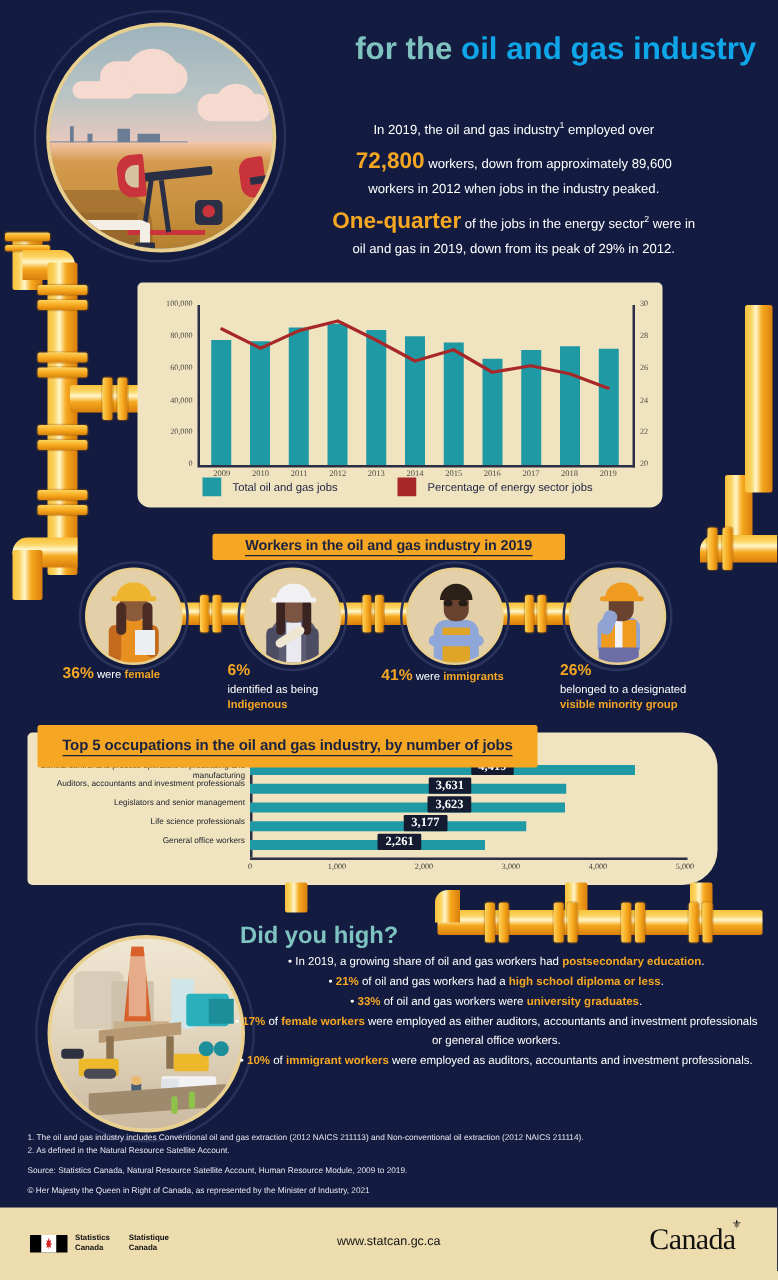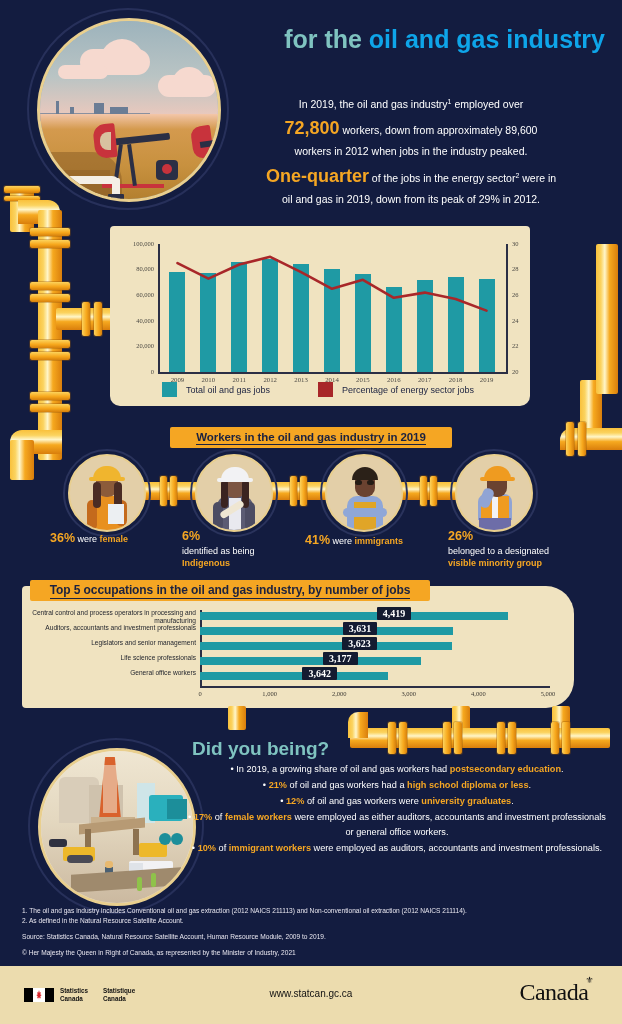--- a/index.html
+++ b/index.html
@@ -74,21 +74,21 @@
   #workers-band{left:170px;top:427px;width:282px;height:21px;font-size:11.5px;border-radius:2px;}
   .worker-circ{position:absolute;width:74px;height:74px;border-radius:50%;background:#e3cfa8;border:2px solid #e9cf8e;overflow:hidden;}
   .worker-ring{position:absolute;width:84px;height:84px;border-radius:50%;border:2px solid #2a335c;}
   .wtxt{position:absolute;font-size:9px;color:#fff;line-height:1.35;}
   .wtxt b{font-size:12.5px;color:#f5a623;}
   .wtxt .hl{color:#f5a623;font-weight:bold;}
   .body{position:absolute;}
 
   
   #occ-panel{left:22px;top:586px;width:552px;height:122px;}
-  #occ-band{left:30px;top:580px;width:400px;height:21px;font-size:12px;border-radius:2px;}
+  #occ-band{left:30px;top:580px;width:400px;height:34px;font-size:12px;border-radius:2px;}
   .occ-lab{position:absolute;font-size:6.6px;color:#23262e;text-align:right;line-height:1.25;}
   .hbar{position:absolute;height:8px;background:#1f9aa4;}
   .hval{position:absolute;background:#141b31;color:#fff;font-size:10px;font-weight:bold;
         padding:1px 6px;border-radius:1px;font-family:"Liberation Serif",serif;}
   .oxt{position:absolute;font-size:6.5px;color:#3d3a34;text-align:center;font-family:"Liberation Serif",serif;}
 
   
   .dyk-title{position:absolute;left:192px;top:738px;font-size:19px;font-weight:bold;color:#7fc3c0;}
   .dyk-list{position:absolute;left:185px;top:762px;width:424px;color:#fff;font-size:9.2px;line-height:1.62;text-align:center;}
   .dyk-list p{margin:0 0 1px 0;}
@@ -346,21 +346,21 @@
         <div class="hbar" style="left: 178px; top: 41px; width: 252.718px;"></div>
         <div class="hbar" style="left: 178px; top: 56px; width: 252.161px;"></div>
         <div class="hbar" style="left: 178px; top: 71px; width: 221.119px;"></div>
         <div class="hbar" style="left: 178px; top: 86px; width: 187.781px;"></div>
       </div>
     <div id="occ-values">
         <div class="hval" style="left: 354.689px; top: 21px;">4,419</div>
         <div class="hval" style="left: 320.685px; top: 36px;">3,631</div>
         <div class="hval" style="left: 320.34px; top: 51px;">3,623</div>
         <div class="hval" style="left: 301.094px; top: 66px;">3,177</div>
-        <div class="hval" style="left: 280.424px; top: 81px;">3,642</div>
+        <div class="hval" style="left: 280.424px; top: 81px;">2,261</div>
       </div>
     <div id="occ-xticks">
         <div class="oxt" style="left: 160px; top: 104px; width: 36px;">0</div>
         <div class="oxt" style="left: 229.6px; top: 104px; width: 36px;">1,000</div>
         <div class="oxt" style="left: 299.2px; top: 104px; width: 36px;">2,000</div>
         <div class="oxt" style="left: 368.8px; top: 104px; width: 36px;">3,000</div>
         <div class="oxt" style="left: 438.4px; top: 104px; width: 36px;">4,000</div>
         <div class="oxt" style="left: 508px; top: 104px; width: 36px;">5,000</div>
       </div>
   </div>
@@ -405,25 +405,25 @@
     <div class="rblk" style="left:118px;top:82px;width:12px;height:12px;background:#1c8e9a;border-radius:50%;"></div>
     <div class="rblk" style="left:130px;top:82px;width:12px;height:12px;background:#1c8e9a;border-radius:50%;"></div>
     <div class="rblk" style="left:8px;top:88px;width:18px;height:8px;background:#2f3140;border-radius:3px;"></div>
     <div class="rblk" style="left:64px;top:116px;width:8px;height:16px;background:#4a6073;"></div>
     <div class="rblk" style="left:64px;top:110px;width:8px;height:7px;background:#e8b96f;border-radius:3px;"></div>
     <div class="rblk" style="left:30px;top:120px;width:110px;height:18px;background:#9f8a6d;transform:skewY(-4deg);"></div>
     <div class="rblk" style="left:96px;top:126px;width:5px;height:14px;background:#8fc24a;border-radius:2px;"></div>
     <div class="rblk" style="left:110px;top:122px;width:5px;height:14px;background:#8fc24a;border-radius:2px;"></div>
   </div>
 
-  <div class="dyk-title">Did you being?</div>
+  <div class="dyk-title">Did you high?</div>
   <div class="dyk-list" id="dyk-list">
       <p>• In 2019, a growing share of oil and gas workers had <b>postsecondary education</b>.</p>
       <p>• <b>21%</b> of oil and gas workers had a <b>high school diploma or less</b>.</p>
-      <p>• <b>12%</b> of oil and gas workers were <b>university graduates</b>.</p>
+      <p>• <b>33%</b> of oil and gas workers were <b>university graduates</b>.</p>
       <p>• <b>17%</b> of <b>female workers</b> were employed as either auditors, accountants and investment professionals or general office workers.</p>
       <p>• <b>10%</b> of <b>immigrant workers</b> were employed as auditors, accountants and investment professionals.</p>
     </div>
 
   <div class="fn" style="top:906px;">1. The oil and gas industry includes Conventional oil and gas extraction (2012 NAICS 211113) and Non-conventional oil extraction (2012 NAICS 211114).</div>
   <div class="fn" style="top:916px;">2. As defined in the Natural Resource Satellite Account.</div>
   <div class="fn" style="top:932px;">Source: Statistics Canada, Natural Resource Satellite Account, Human Resource Module, 2009 to 2019.</div>
   <div class="fn" style="top:948px;">© Her Majesty the Queen in Right of Canada, as represented by the Minister of Industry, 2021</div>
 
   <div id="footer"></div>

